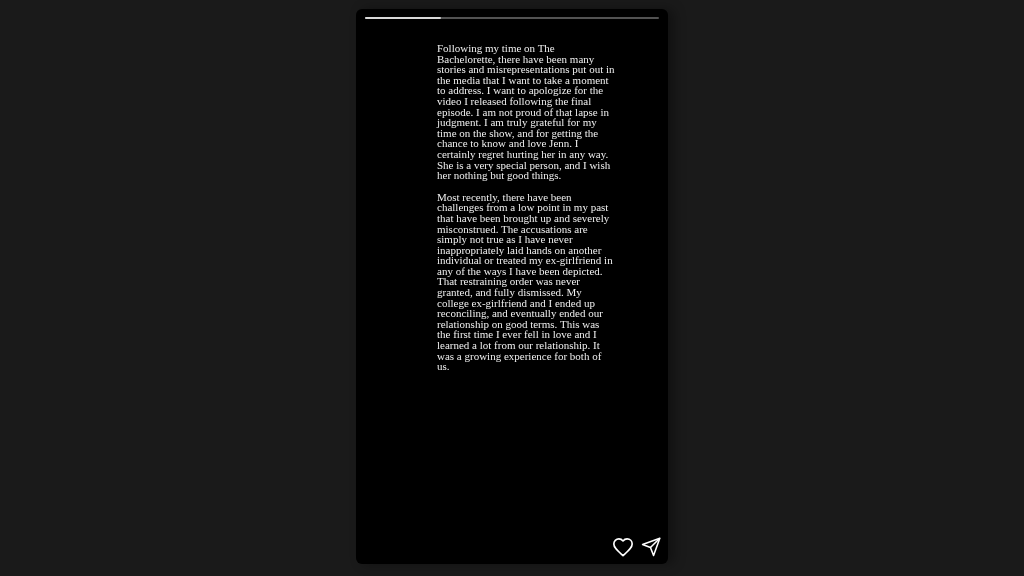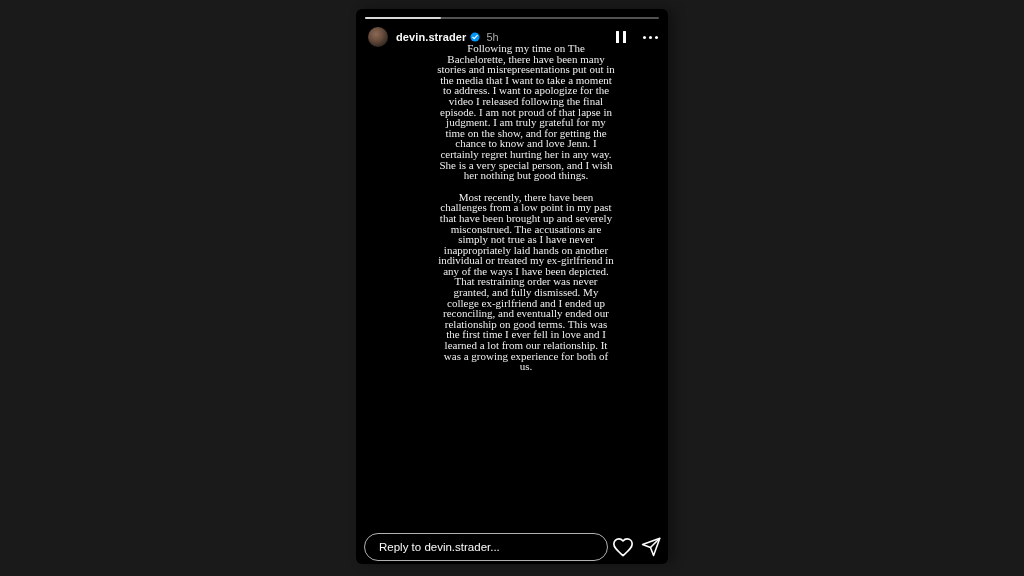--- a/index.html
+++ b/index.html
@@ -47,21 +47,20 @@
   .pause-btn span { display: block; width: 3px; height: 12px; background: #ffffff; border-radius: 0.5px; }
   .more-btn { display: flex; gap: 3px; align-items: center; padding: 4px 0; cursor: pointer; }
   .more-btn i { display: block; width: 3px; height: 3px; background: #ffffff; border-radius: 50%; }
 
   
   .story-text {
     position: absolute;
     top: 34px; left: 50%;
     width: 178px;
     transform: translateX(calc(-50% + 14px));
-    text-align: center;
     font-family: "Liberation Serif", "DejaVu Serif", serif;
     font-size: 11px;
     line-height: 10.6px;
     color: #efefef;
     text-shadow: 0 0 1px rgba(0,0,0,0.6);
   }
   .story-text p { margin: 0 0 11px 0; }
 
   
   .reply-input {
@@ -85,48 +84,28 @@
 <body>
 
 <div class="stage">
 
   <div class="story-card">
 
     <div class="progress">
       <div class="progress-fill" style="width: 26%;"></div>
     </div>
 
-    <div class="header">
-      <div class="avatar"></div>
-      <span class="username">devin.strader</span>
-      <svg class="verified" viewBox="0 0 24 24">
-        <circle cx="12" cy="12" r="11" fill="#0095f6"></circle>
-        <path d="M6.5 12.5l3.5 3.5 7.5-8" fill="none" stroke="#ffffff" stroke-width="2.6" stroke-linecap="round" stroke-linejoin="round"></path>
-      </svg>
-      <span class="timestamp">5h</span>
-      <span class="header-spacer"></span>
-      <div class="pause-btn">
-        <span></span>
-          <span></span>
-      </div>
-      <div class="more-btn">
-        <i></i>
-          <i></i>
-          <i></i>
-      </div>
-    </div>
 
     <div class="story-text">
       <p>Following my time on The Bachelorette, there have been many stories and misrepresentations put out in the media that I want to take a moment to address. I want to apologize for the video I released following the final episode. I am not proud of that lapse in judgment. I am truly grateful for my time on the show, and for getting the chance to know and love Jenn. I certainly regret hurting her in any way. She is a very special person, and I wish her nothing but good things.</p>
       <p>Most recently, there have been challenges from a low point in my past that have been brought up and severely misconstrued. The accusations are simply not true as I have never inappropriately laid hands on another individual or treated my ex-girlfriend in any of the ways I have been depicted. That restraining order was never granted, and fully dismissed. My college ex-girlfriend and I ended up reconciling, and eventually ended our relationship on good terms. This was the first time I ever fell in love and I learned a lot from our relationship. It was a growing experience for both of us.</p>
     </div>
 
   </div>
 
-  <input class="reply-input" type="text" placeholder="Reply to devin.strader..." style="">
 
   <svg class="footer-icon like-btn" viewBox="0 0 24 24">
     <path d="M16.5 3.2c-1.8 0-3.4.85-4.5 2.2-1.1-1.35-2.7-2.2-4.5-2.2C4.4 3.2 2 5.6 2 8.7c0 3.7 3.3 6.7 8.4 11.3l1.6 1.45 1.6-1.45C18.7 15.4 22 12.4 22 8.7c0-3.1-2.4-5.5-5.5-5.5z" fill="none" stroke="#ffffff" stroke-width="1.8" stroke-linejoin="round"></path>
   </svg>
 
   <svg class="footer-icon share-btn" viewBox="0 0 24 24">
     <g>
       <path d="M21.6 2.4L2.8 9.2l8.6 3.4 3.4 8.6 6.8-18.8z" fill="none" stroke="#ffffff" stroke-width="1.7" stroke-linejoin="round"></path>
       <path d="M11.4 12.6L21.6 2.4" fill="none" stroke="#ffffff" stroke-width="1.7"></path>
     </g>

